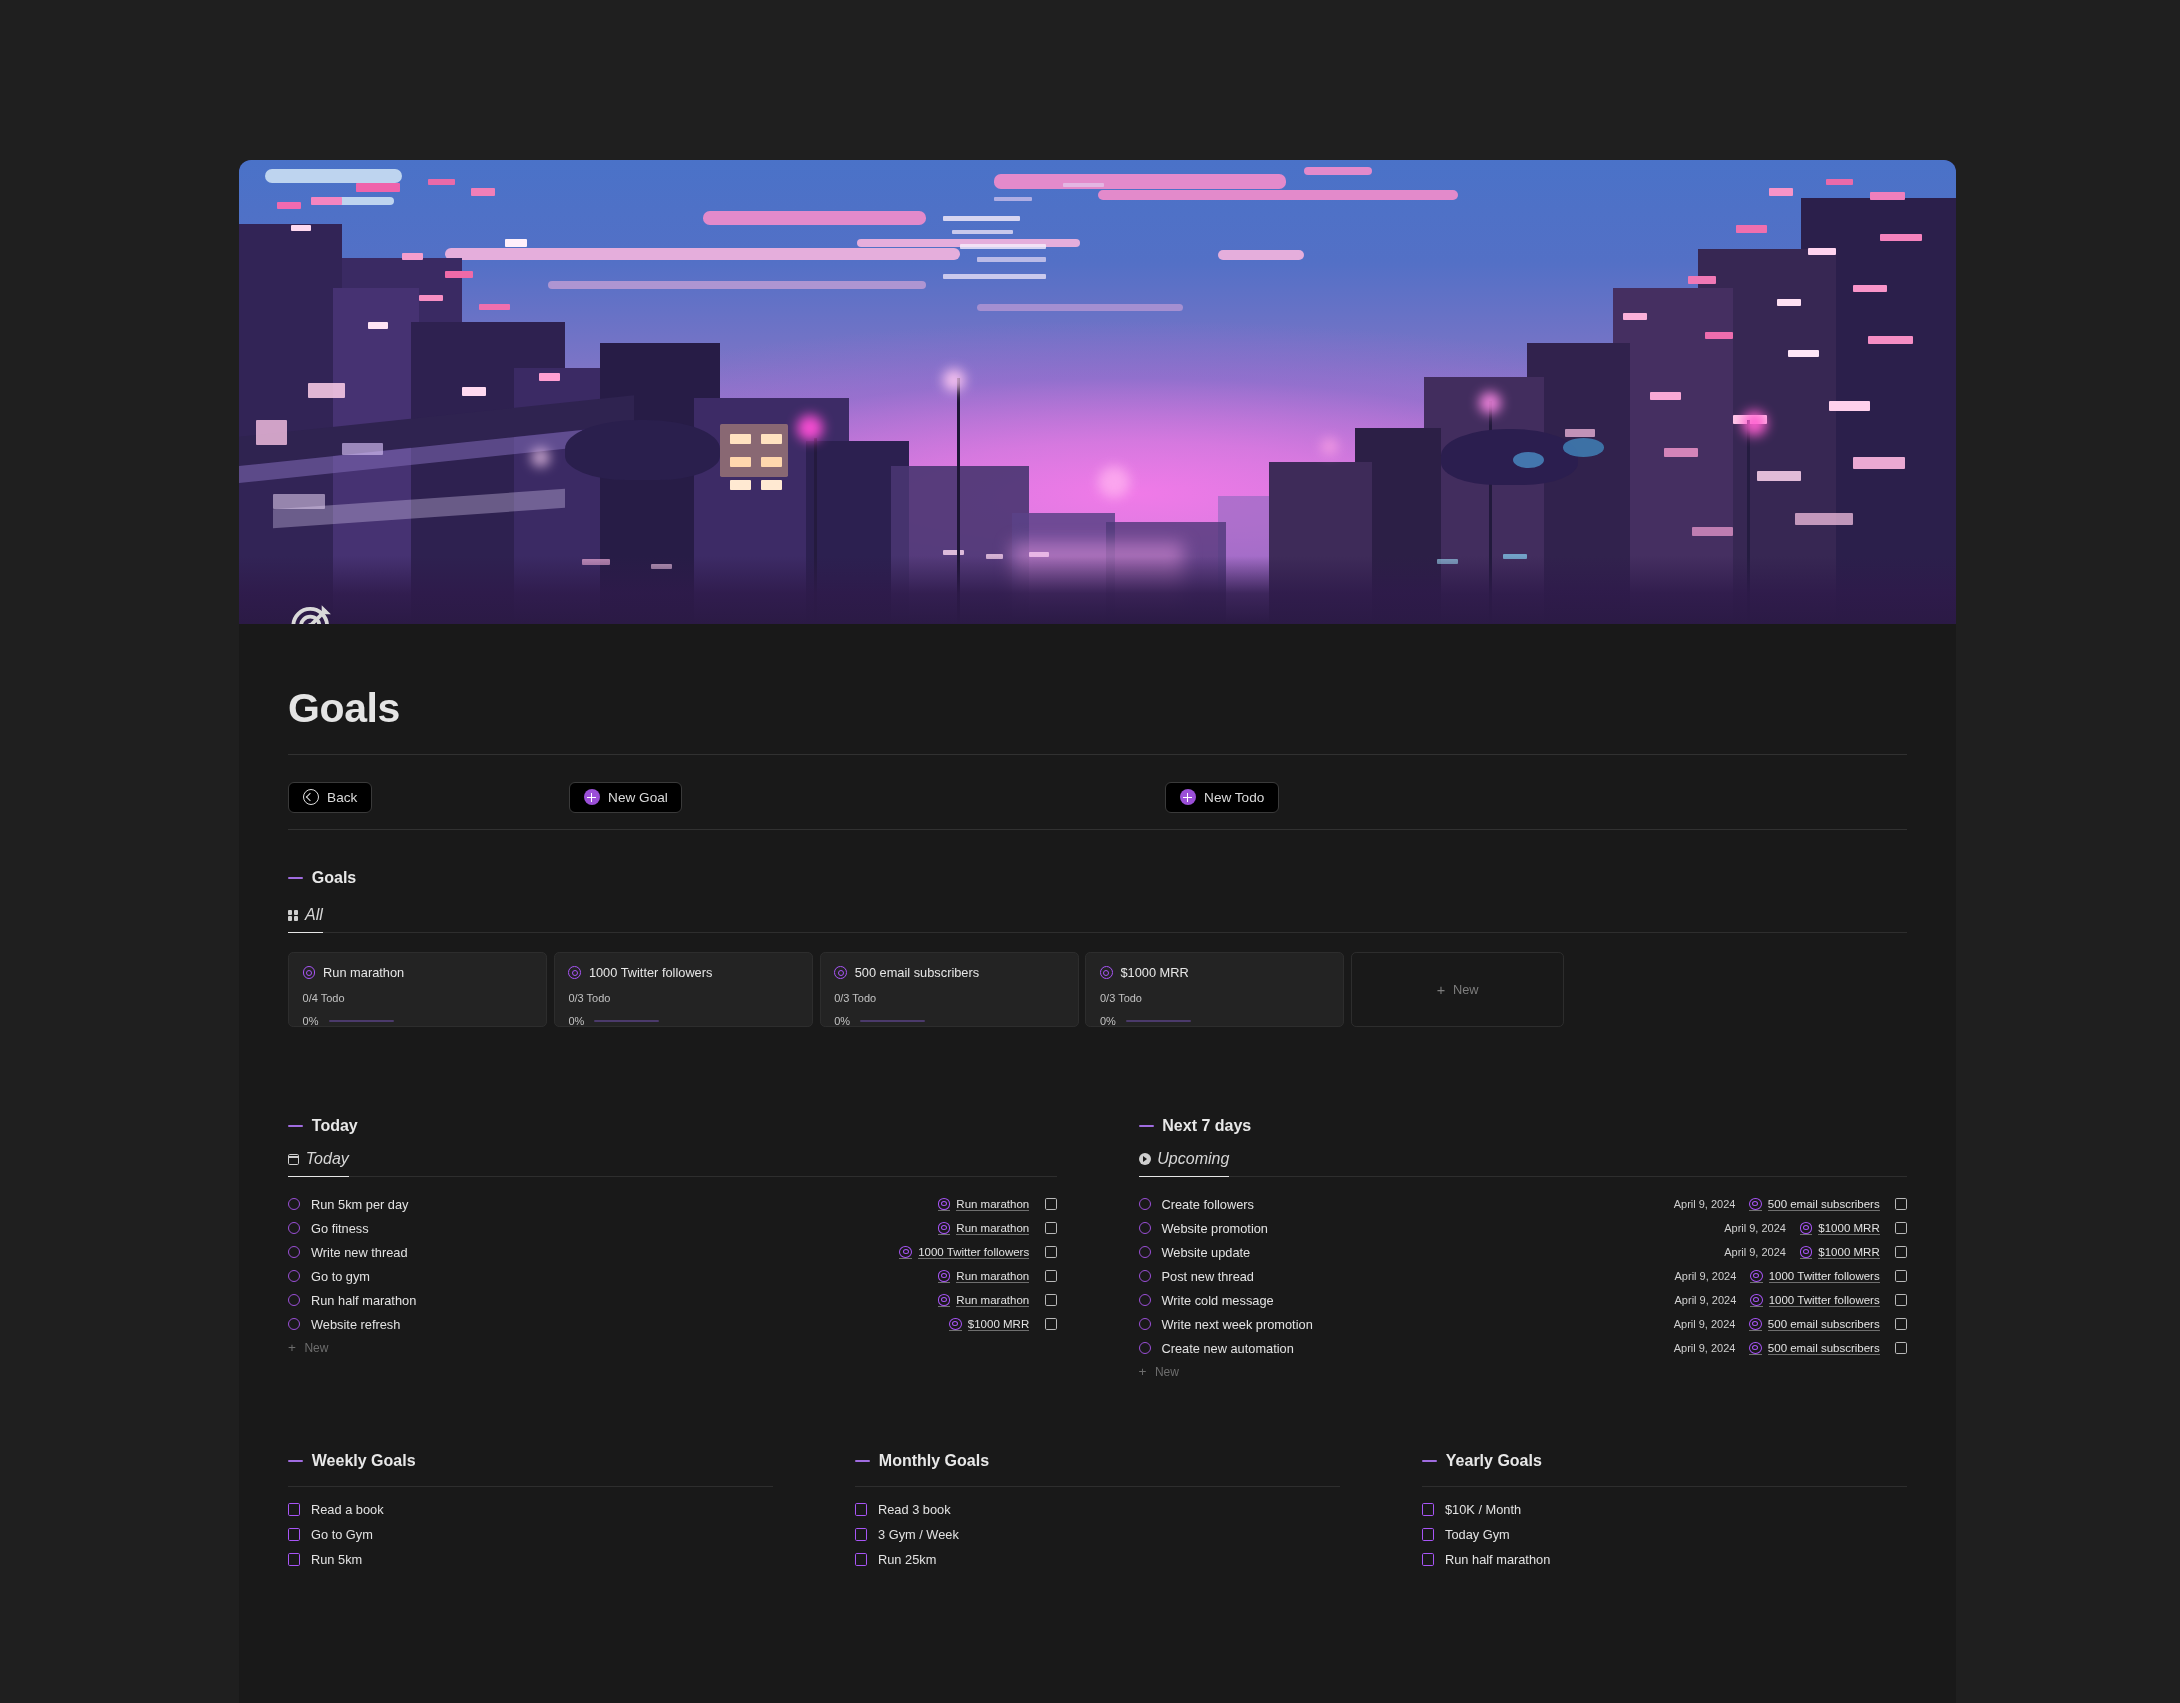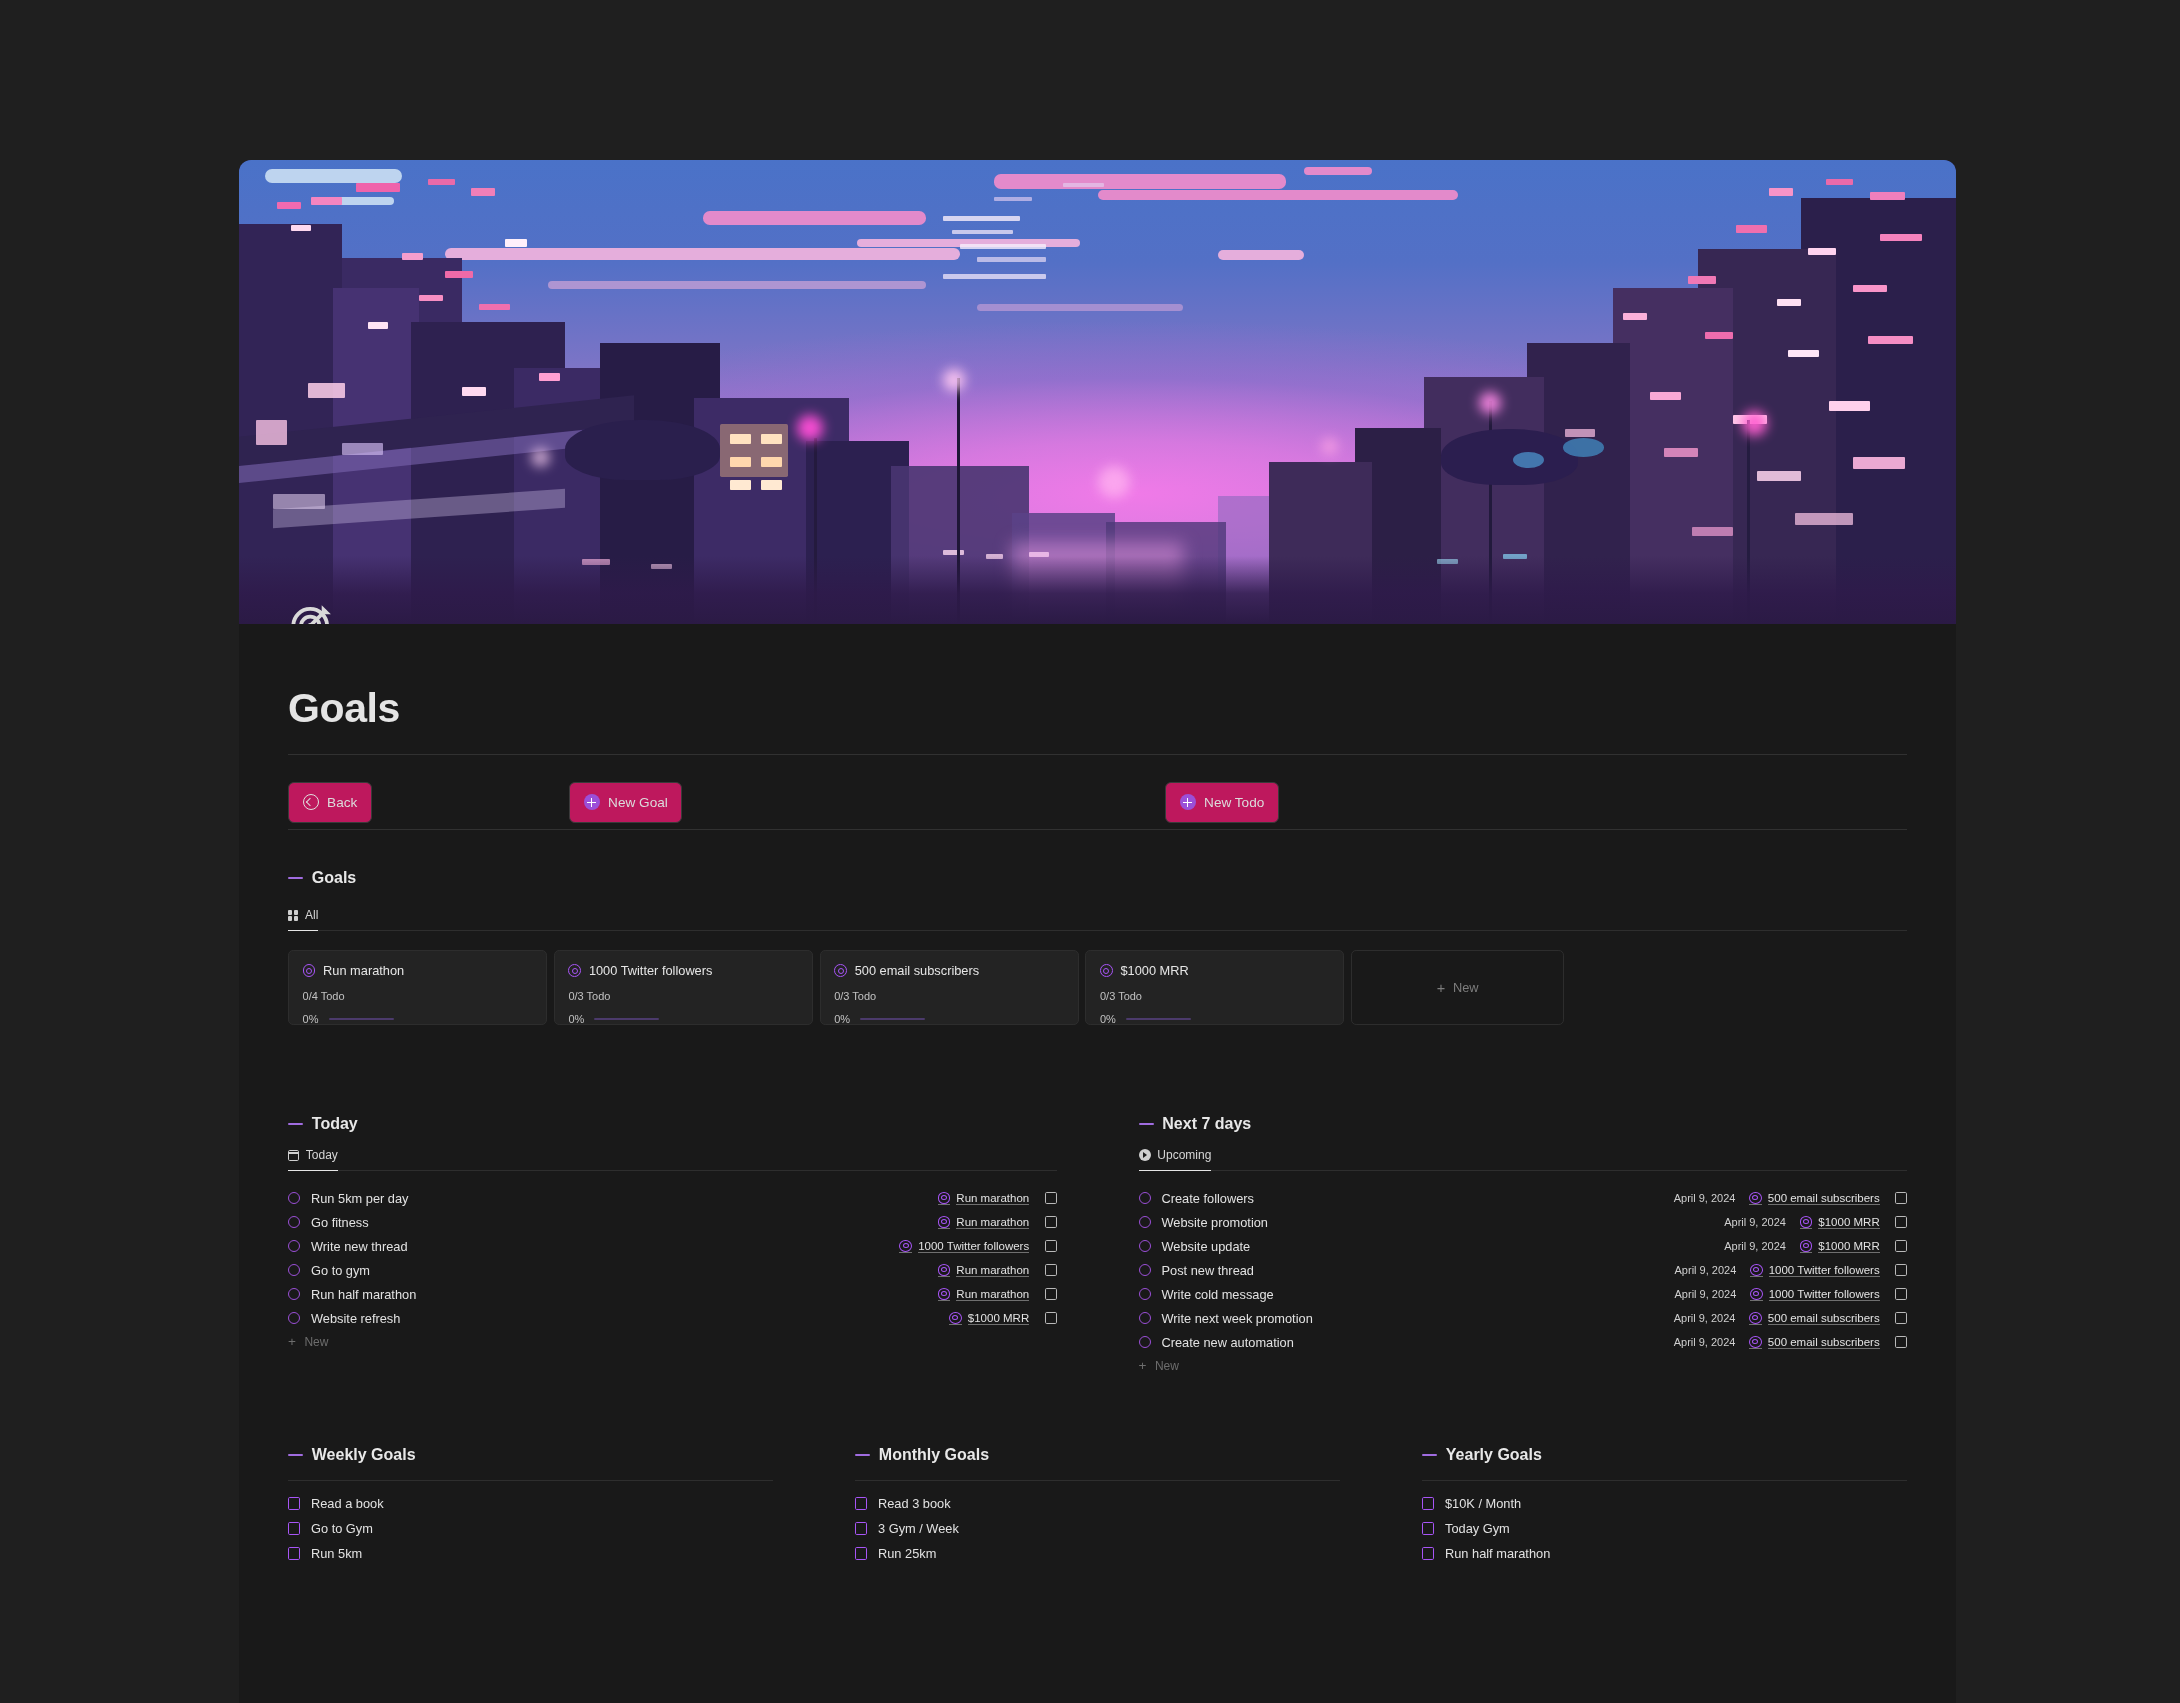--- a/index.html
+++ b/index.html
@@ -69,23 +69,23 @@
     margin-top: 19px; padding-left: 13.6px;
     border-left: 2.6px solid #9b5de5;
     font-size: 14.5px; color: #a86ee0; line-height: 22px;
   }
   .rule { margin-top: 22px; height: 0.9px; background: #313131; }
 
   .btnbar { position: relative; height: 39px; margin-top: 27px; }
   .btn {
     position: absolute; top: 0;
     display: inline-flex; align-items: center; gap: 8.5px;
-    height: 41px; padding: 0 13.6px;
+    height: 31px; padding: 0 13.6px;
     border: 0.9px solid #3a3a3a; border-radius: 6px;
-    background: #be185d; color: #dcdcdc; font-size: 13.6px; white-space: nowrap;
+    background: #000000; color: #dcdcdc; font-size: 13.6px; white-space: nowrap;
   }
   .btn.b-back { left: 0; }
   .btn.b-goal { left: 281px; }
   .btn.b-todo { left: 877px; }
   .ico-circle {
     width: 16px; height: 16px; border-radius: 50%;
     background: #9b4fd8; position: relative; flex: none;
   }
   .ico-circle::before, .ico-circle::after {
     content:''; position: absolute; background: #fff;
@@ -107,22 +107,23 @@
   .sec-h {
     display: flex; align-items: center; gap: 8.5px;
     font-size: 16px; font-weight: bold; color: #e8e8e8;
   }
   .dash { width: 15.3px; height: 1.7px; background: #a06ce0; border-radius: 1.7px; }
 
   
   .tabrow { margin-top: 15.3px; position: relative; }
   .tab {
     display: inline-flex; align-items: center; gap: 6.8px;
-    font-size: 12px; color: #d6d6d6; padding-bottom: 7.7px;
+    font-size: 16px; color: #d6d6d6; padding-bottom: 7.7px;
     border-bottom: 1.7px solid #e6e6e6;
+    font-style: italic;
   }
   .tabline { height: 0.9px; background: #2e2e2e; margin-top: -0.9px; }
 
   .grid-ico { display:grid; grid-template-columns:repeat(2,4.3px); grid-template-rows:repeat(2,4.3px); gap:1.7px; }
   .grid-ico i { background:#cfcfcf; border-radius:0.9px; display:block; }
   .cal-ico { width:11px;height:11px;border:1.4px solid #cfcfcf;border-radius:1.7px;position:relative; }
   .cal-ico::before{content:'';position:absolute;left:-1.4px;right:-1.4px;top:1.3px;height:1.9px;background:#cfcfcf;}
   .play-ico { width:12px;height:12px;border-radius:50%;background:#cfcfcf;position:relative;}
   .play-ico::after{content:'';position:absolute;left:4.3px;top:3px;border-left:4.3px solid #191919;border-top:3px solid transparent;border-bottom:3px solid transparent;}
 

